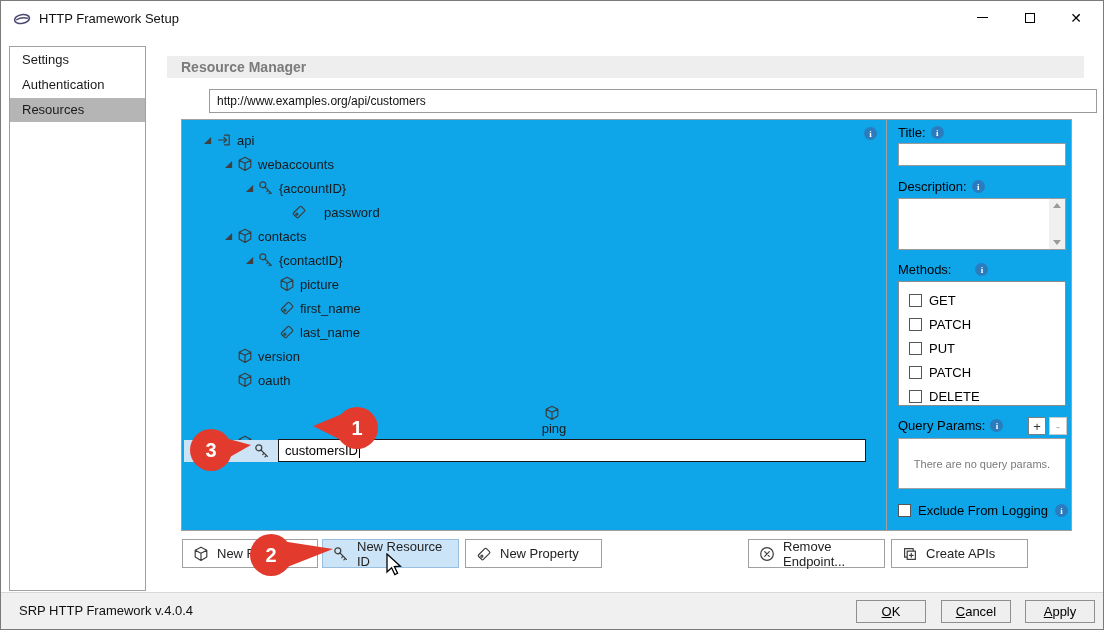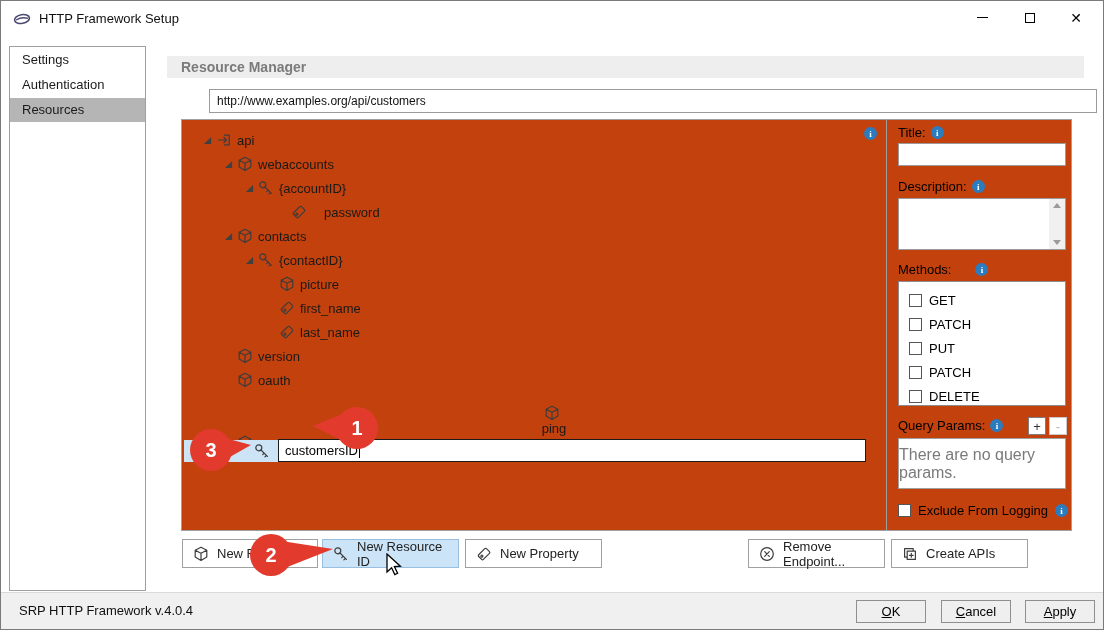--- a/index.html
+++ b/index.html
@@ -29,21 +29,21 @@
   .band { position:absolute; left:166px; top:55px; width:917px; height:22px; background:#eeeeee; }
   .band-text { position:absolute; left:14px; top:3px; font-size:14px; font-weight:bold; color:#7b7b7b; }
 
   
   .urlbox { position:absolute; left:180px; top:88px; width:888px; height:24px;
             border:1px solid #9b9b9b; background:#fff; font-size:12px; color:#111;
             line-height:22px; padding-left:7px;margin-left:28px; }
 
   
   .content { position:absolute; left:180px; top:118px; width:891px; height:412px;
-             border:1px solid #a0a0a0; background:#c2410c; }
+             border:1px solid #a0a0a0; background:#0ea5e9; }
   .treearea { position:absolute; left:0; top:0; width:705px; height:410px;
               border-right:1px solid #a0a0a0; }
   .trow { position:absolute; left:0; right:2px; height:24px; display:flex; align-items:center; }
   .expslot { width:13px; height:13px; flex:0 0 13px; display:flex; align-items:center; }
   .exp { width:9px; height:9px; }
   .ti { width:16px; height:16px; flex:0 0 16px; stroke:#3d3d3d; fill:none;
         stroke-width:1.2; stroke-linejoin:round; stroke-linecap:round; margin-right:5px; }
   .tlabel { font-size:13px; color:#1a1a1a; white-space:nowrap; }
   .editband { position:absolute; left:2px; top:320px; width:95px; height:22px; background:#cde4f6; }
   .editrow-key { position:absolute; left:72px; top:323px; }
@@ -74,21 +74,21 @@
   .mrow { position:absolute; left:10px; height:24px; display:flex; align-items:center; gap:7px; }
   .cb { width:13px; height:13px; border:1px solid #565656; background:#fff; flex:0 0 13px; }
   .mtext { font-size:13px; color:#000; }
   .qp-btn { position:absolute; top:297px; width:18px; height:18px; border:1px solid #7e7e7e;
             background:#fff; font-size:13px; color:#333; display:flex; align-items:center;
             justify-content:center; line-height:1; }
   .qp-btn.disabled { border-color:#c9c9c9; color:#b5b5b5; }
   .qpbox { position:absolute; left:10px; top:318px; width:168px; height:51px;
            border:1px solid #a0a0a0; background:#fff; display:flex; align-items:center;
            justify-content:center; }
-  .qpempty { font-size:16px; color:#7a7a7a; }
+  .qpempty { font-size:11px; color:#7a7a7a; }
   .exclude { position:absolute; left:10px; top:383px; display:flex; align-items:center; gap:7px; }
 
   
   .toolbtn { position:absolute; top:538px; height:29px; border:1px solid #a0a0a0; background:#fff;
              display:flex; align-items:center; gap:8px; padding-left:10px; font-size:13px; color:#222; }
   .toolbtn .ti { margin-right:0; }
   .toolbtn.hover { background:#cce4f7; border-color:#98bfdf; }
 
   
   .footer { position:absolute; left:0; bottom:0; width:100%; height:37px; background:#f0f0f0;

